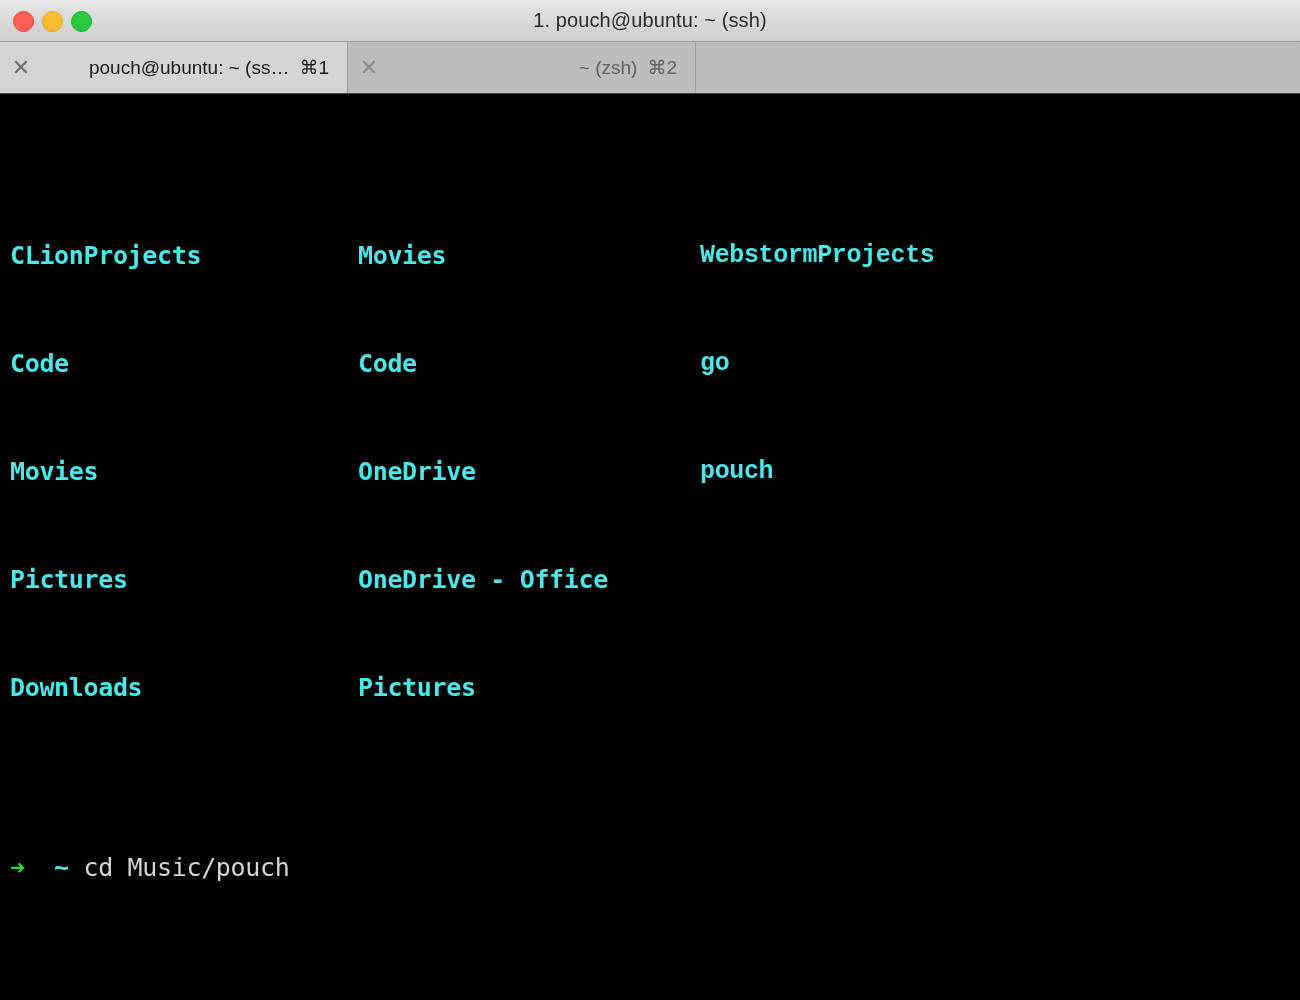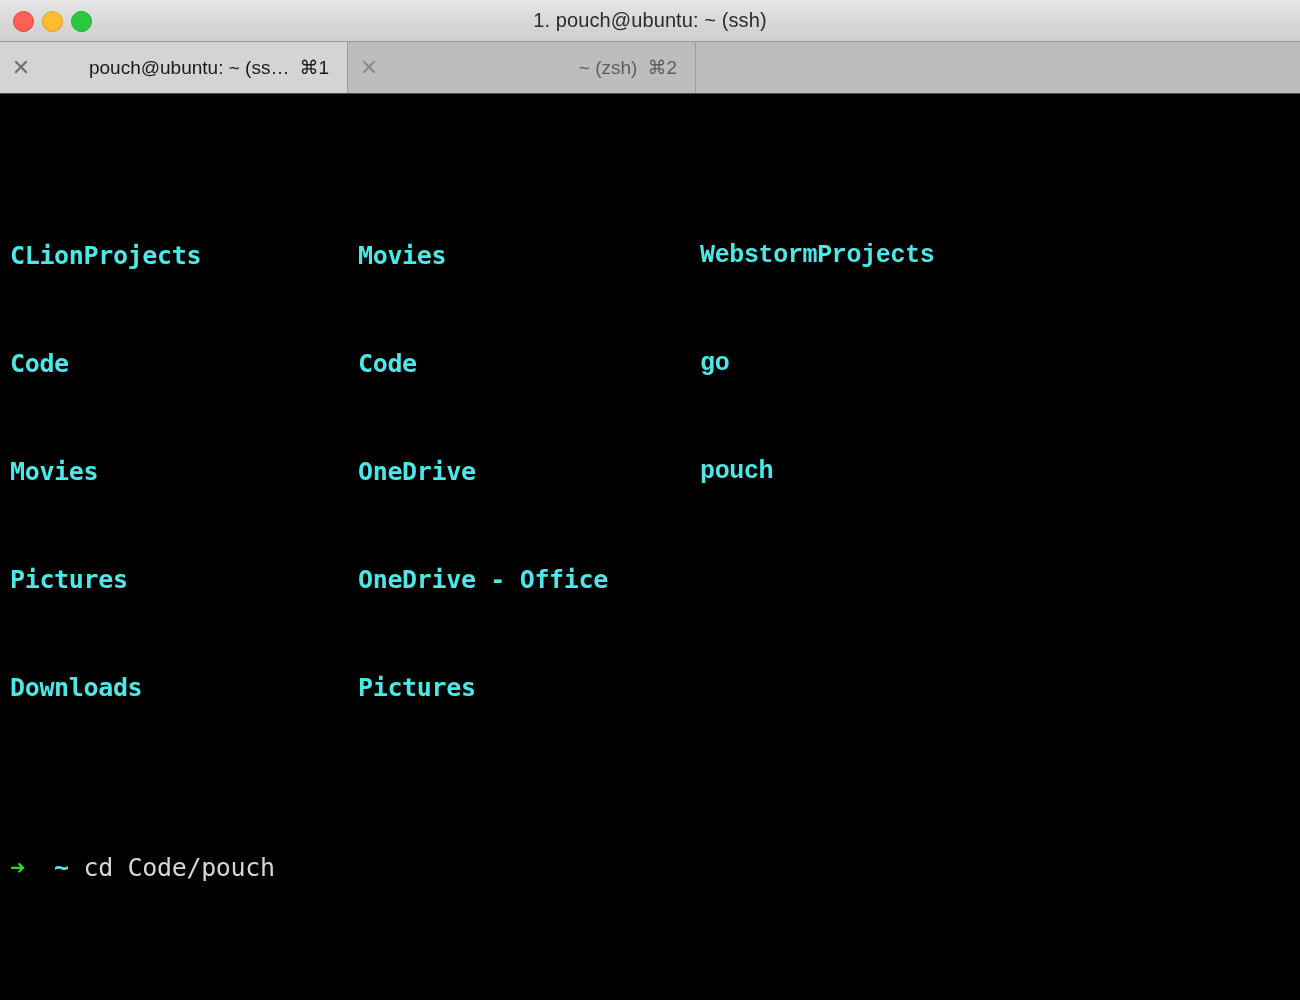--- a/index.html
+++ b/index.html
@@ -222,21 +222,21 @@
       <div class="row cols">
         <span class="col c1 cyan">Pictures</span>
         <span class="col c2 cyan">OneDrive - Office</span>
       </div>
       <div class="row cols">
         <span class="col c1 cyan">Downloads</span>
         <span class="col c2 cyan">Pictures</span>
       </div>
 
       
-      <div class="row"><span class="arrow-g">➜</span><span class="white">  </span><span class="cyan">~</span><span class="white"> </span><span class="white">cd Code/pouch</span></div>
+      <div class="row"><span class="arrow-g">➜</span><span class="white">  </span><span class="cyan">~</span><span class="white"> </span><span class="white">cd Music/pouch</span></div>
 
       
       
 
       
       
 
       
       
 

